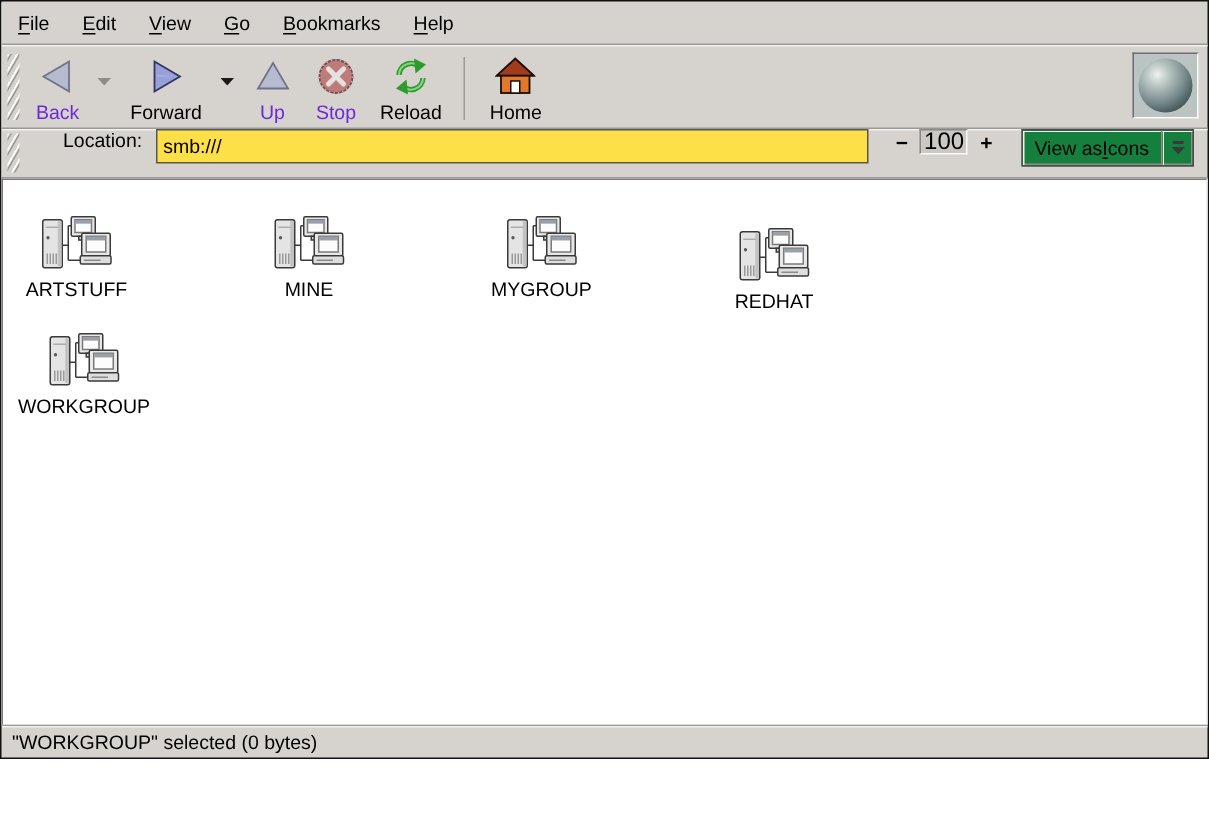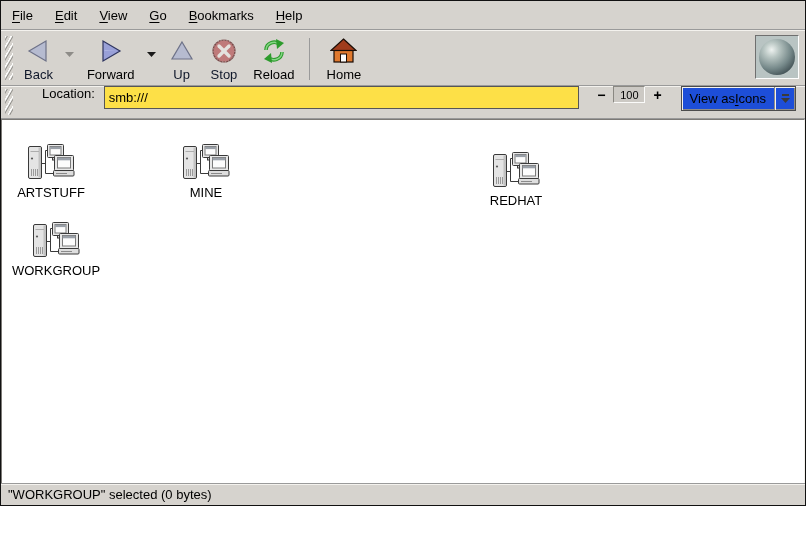--- a/index.html
+++ b/index.html
@@ -35,21 +35,21 @@
     width: 8px; align-self: stretch; margin: 3px 3px 3px 2px;
     background: repeating-linear-gradient(120deg,
       #fbfbfa 0px, #fbfbfa 1px, #8f8d88 2px, #d6d3ce 3px, #d6d3ce 5px);
   }
   .tb-btn {
     display: flex; flex-direction: column; align-items: center;
     padding: 2px 7px 1px; margin-top: 1px; border: 1px solid transparent;
   }
   .tb-btn .icn { height: 28px; display: flex; align-items: center; justify-content: center; }
   .tb-btn .lbl { margin-top: 2px; }
-  .tb-btn.disabled .lbl { color: #0f172a; }
+  .tb-btn.disabled .lbl { color: #6d28d9; }
   .tb-drop { width: 18px; height: 30px; display: flex; align-items: center; justify-content: center; margin-top: 6px; }
   .tb-sep { width: 1px; background: #9a9a9a; height: 42px; margin: 5px 9px 0 6px; }
   .throbber-box {
     margin-left: auto; margin-top: 2px;
     width: 44px; height: 44px;
     background: #b9c4c3;
     border-top: 1px solid #6f6f6f; border-left: 1px solid #6f6f6f;
     border-bottom: 1px solid #fff; border-right: 1px solid #fff;
     display: flex; align-items: center; justify-content: center;
   }
@@ -70,27 +70,27 @@
   .location-input {
     flex: 1; height: 23px;
     font-family: "Liberation Sans", sans-serif; font-size: 13px;
     border: 1px solid #565656; background: #fde047;
     padding: 0 4px; outline: none;
   }
   .zoomctl { display: flex; align-items: center; margin-left: 15px; }
   .zoom-btn { font-weight: bold; font-size: 14px; padding: 0 3px; cursor: default; }
   .zoom-level {
     width: 32px; height: 17px; margin: 0 5px;
-    background: #ccc9c4; text-align: center; font-size: 11px; line-height: 16px;
+    background: #ccc9c4; text-align: center; font-size: 16px; line-height: 16px;
     border-top: 1px solid #8a8882; border-left: 1px solid #8a8882;
     border-bottom: 1px solid #fbfbfa; border-right: 1px solid #fbfbfa;
   }
   .viewas {
     margin-left: 16px; height: 25px; display: flex; align-items: stretch;
-    border: 1px solid #4c4c4c; background: #1d4ed8;
+    border: 1px solid #4c4c4c; background: #15803d;
     box-shadow: inset 1px 1px 0 #f4f2ee, inset -1px -1px 0 #8f8d88;
   }
   .viewas-label { display: flex; align-items: center; padding: 0 8px; }
   .viewas-arrow {
     width: 21px; border-left: 1px solid #8f8d88;
     box-shadow: inset 1px 0 0 #f4f2ee;
     display: flex; flex-direction: column; align-items: center; justify-content: center;
   }
   .combo-bar { width: 7px; height: 2px; background: #3a3a3a; margin-bottom: 2px; }
 
@@ -278,20 +278,26 @@
           <use href="#net-icon"></use>
         </svg>
       <div class="icn-label">ARTSTUFF</div>
     </div>
     <div class="icon-cell" style="left:139px; top:24px;">
       <svg width="48" height="38">
           <use href="#net-icon"></use>
         </svg>
       <div class="icn-label">MINE</div>
     </div>
+    <div class="icon-cell" style="left:294px; top:24px;">
+      <svg width="48" height="38">
+          <use href="#net-icon"></use>
+        </svg>
+      <div class="icn-label">MYGROUP</div>
+    </div>
     <div class="icon-cell" style="left:449px; top:32px;">
       <svg width="48" height="38">
           <use href="#net-icon"></use>
         </svg>
       <div class="icn-label">REDHAT</div>
     </div>
     <div class="icon-cell" style="left:-11px; top:102px;">
       <svg width="48" height="38">
           <use href="#net-icon"></use>
         </svg>

